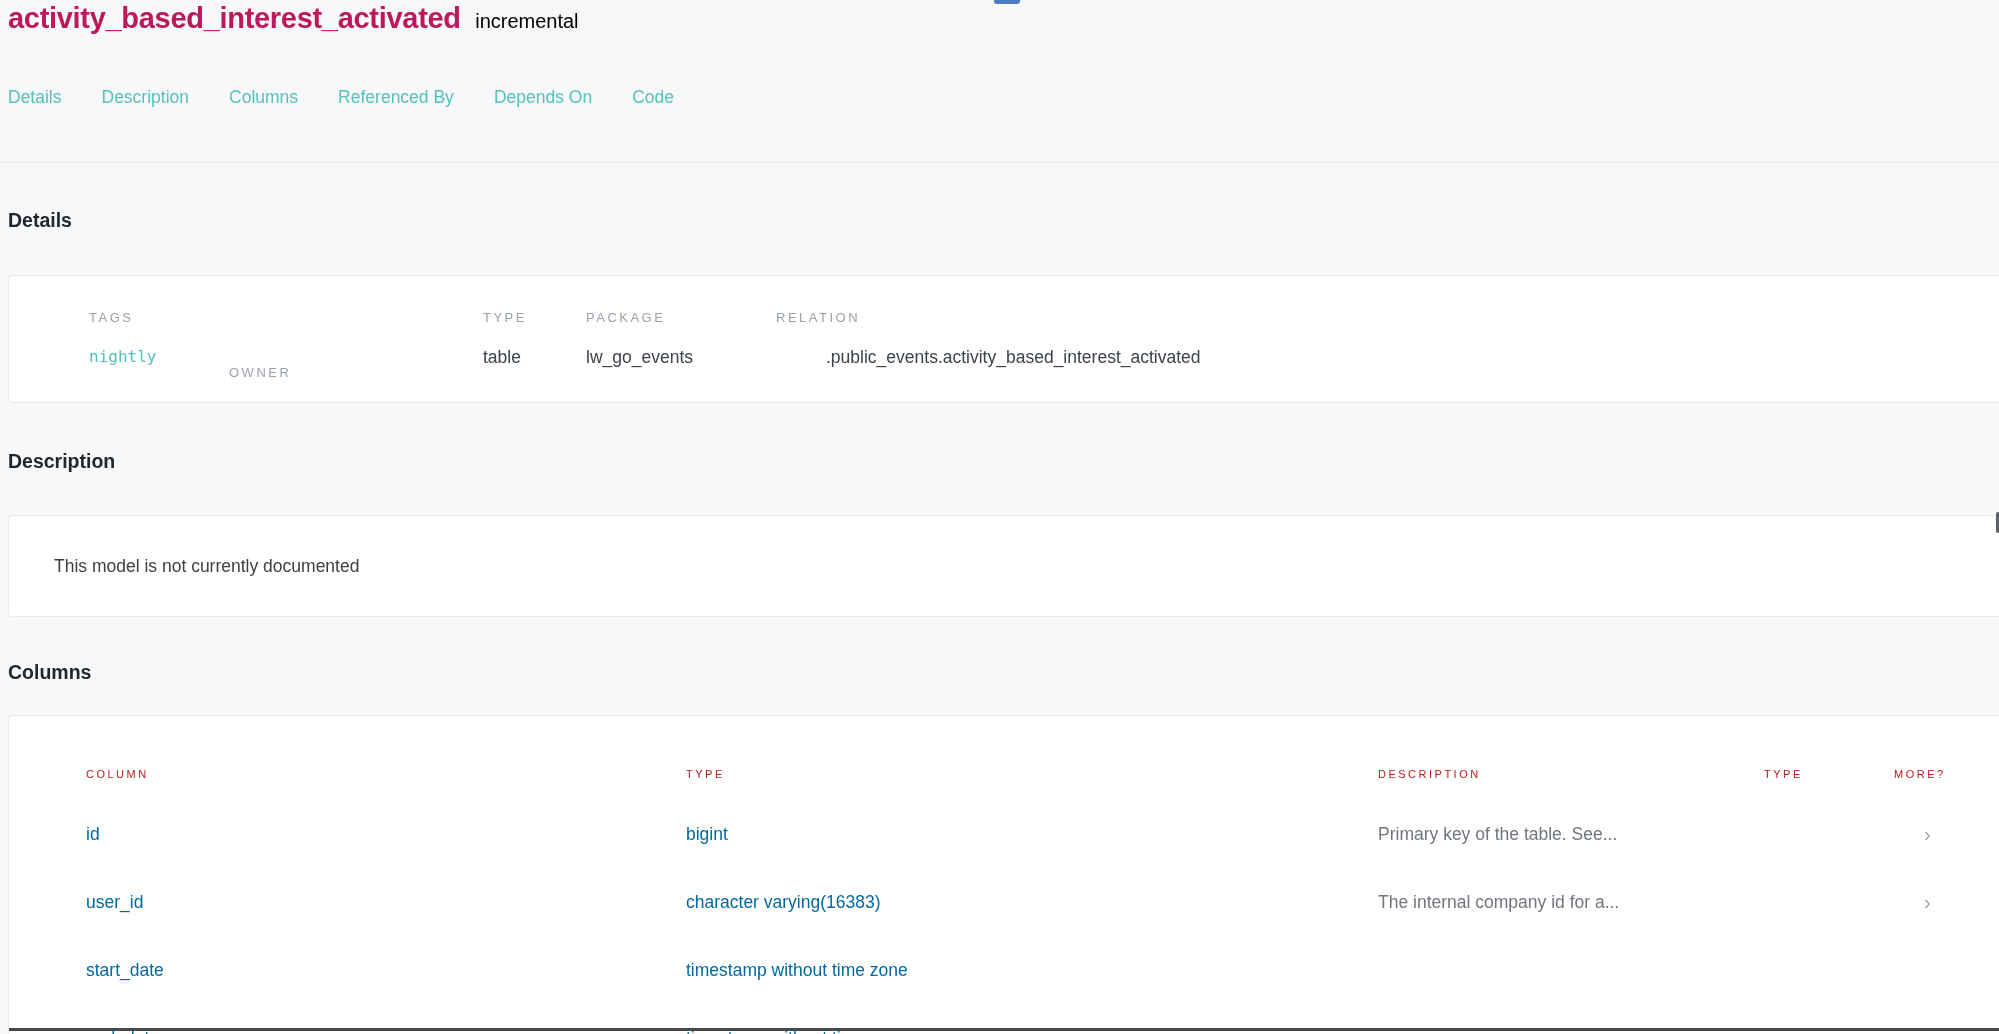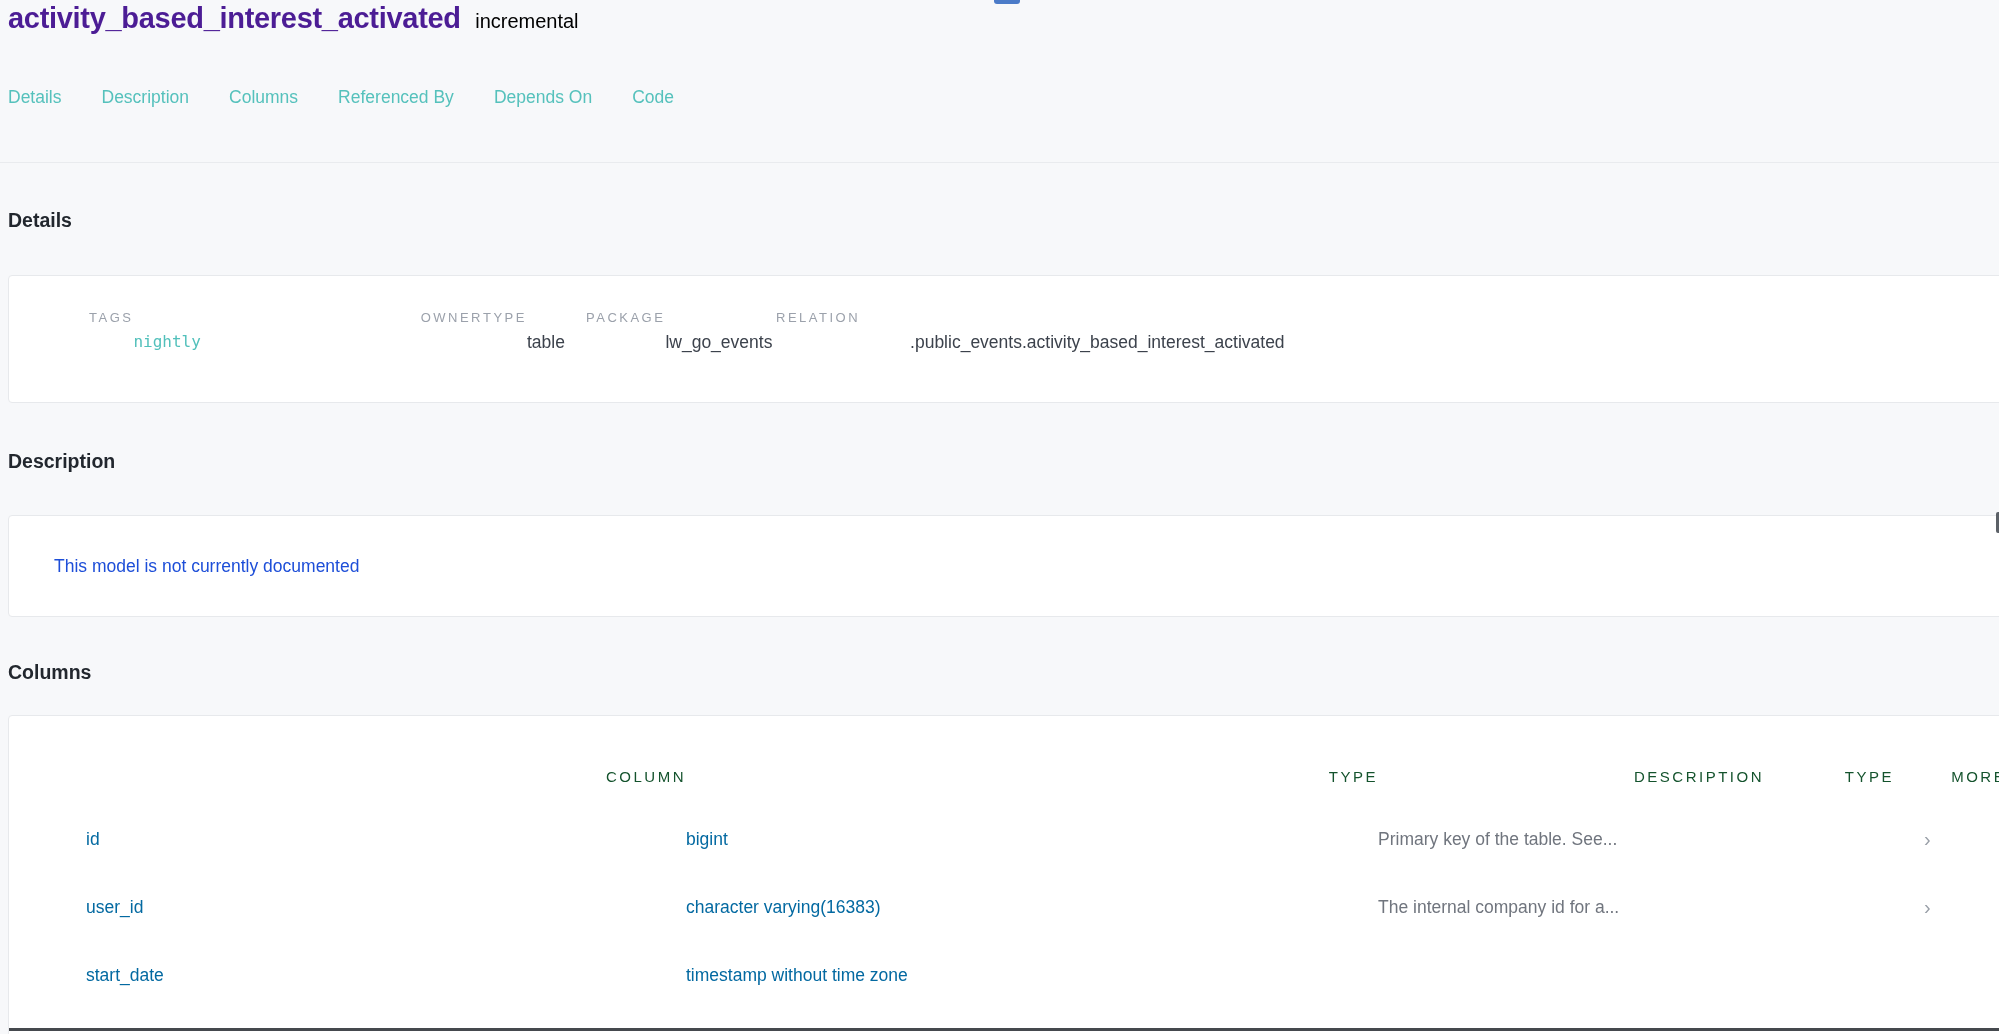--- a/index.html
+++ b/index.html
@@ -9,21 +9,21 @@
     background: #f7f8fa;
     font-family: "Liberation Sans", "DejaVu Sans", sans-serif;
     position: relative;
     color: #3c424c;
   }
 
   
   .model-header { padding: 2px 0 0 8px; }
   .model-title {
     display: inline;
-    font-size: 29px; font-weight: 700; color: #4c1d95;
+    font-size: 29px; font-weight: 700; color: #be185d;
     letter-spacing: -0.3px;
   }
   .model-modifier {
     display: inline;
     font-size: 20px; font-weight: 400; color: #000000;
     margin-left: 10px;
   }
 
   
   .top-blue-sliver {
@@ -61,21 +61,21 @@
     background: #ffffff;
     border: 1px solid #e7e9ec;
     border-radius: 4px;
     margin-left: 8px;
     width: 2010px; 
   }
 
   
   .heading-details { margin-top: 46px; }
   .card-details { margin-top: 43px; height: 128px; display: flex; padding-top: 34px; }
-  .detail-field { display: flex; flex-direction: row; }
+  .detail-field { display: flex; flex-direction: column; }
   .detail-field .label {
     font-size: 13px; letter-spacing: 2.5px; color: #9ba1ab; font-weight: 400;
   }
   .detail-field .value {
     margin-top: 22px; font-size: 17.5px; color: #3c424c;
   }
   .f-tags     { padding-left: 80px;  width: 220px; }
   .f-owner    { width: 254px; justify-content: flex-end; }
   .f-type     { width: 103px; }
   .f-package  { width: 190px; }
@@ -86,34 +86,34 @@
     font-size: 16px; color: #52c0bb;
   }
   .f-relation .value { padding-left: 50px; }
 
   
   .heading-description { margin-top: 47px; }
   .card-description {
     margin-top: 42px; height: 102px;
     display: flex; align-items: center;
   }
-  .description-text { padding-left: 45px; font-size: 17.5px; color: #1d4ed8; }
+  .description-text { padding-left: 45px; font-size: 17.5px; color: #404040; }
 
   
   .heading-columns { margin-top: 44px; }
   .card-columns { margin-top: 31px; height: 380px; overflow: hidden; }
   .columns-table { padding-left: 77px; }
   .columns-grid-row {
     display: grid;
     grid-template-columns: 600px 692px 386px 130px 1fr;
     align-items: center;
   }
   .columns-head { margin-top: 52px; }
   .columns-head > div {
-    font-size: 15px; letter-spacing: 2.5px; color: #14532d; font-weight: 400; text-align: right;
+    font-size: 11px; letter-spacing: 2.5px; color: #b91c1c; font-weight: 400;
   }
   .columns-body { margin-top: 20px; }
   .columns-row { height: 68px; }
   .cell-column, .cell-type { font-size: 17.5px; color: #0369a1; }
   .cell-description { font-size: 17.5px; color: #70757e; }
   .cell-tests { font-size: 17.5px; color: #70757e; }
   .cell-more {
     font-size: 20px; color: #9aa0a8; padding-left: 30px; cursor: pointer;
   }
 </style>

